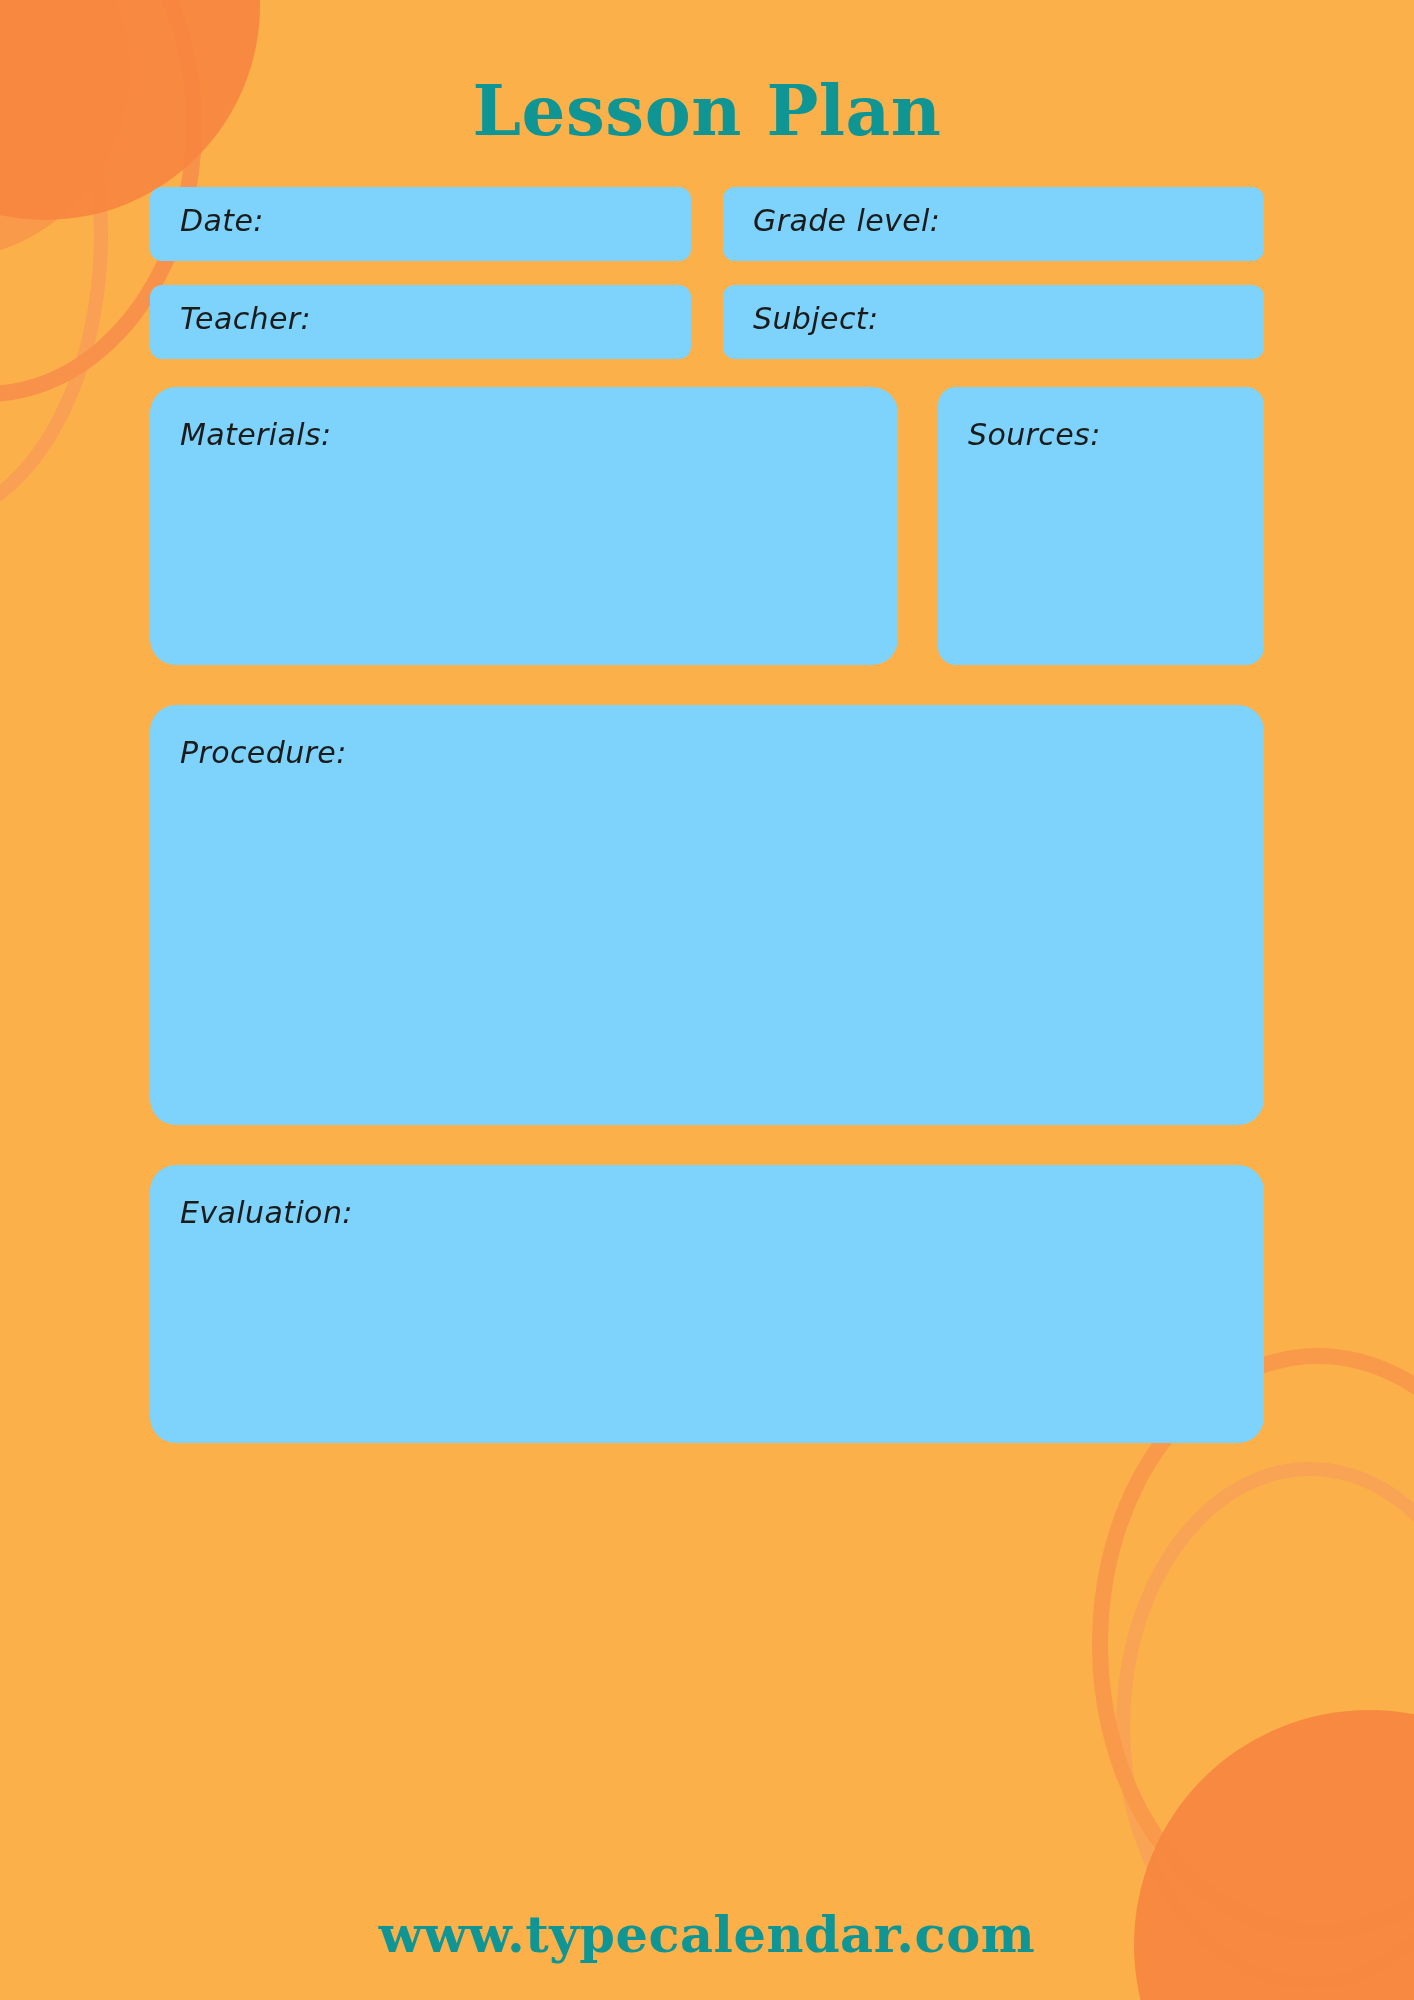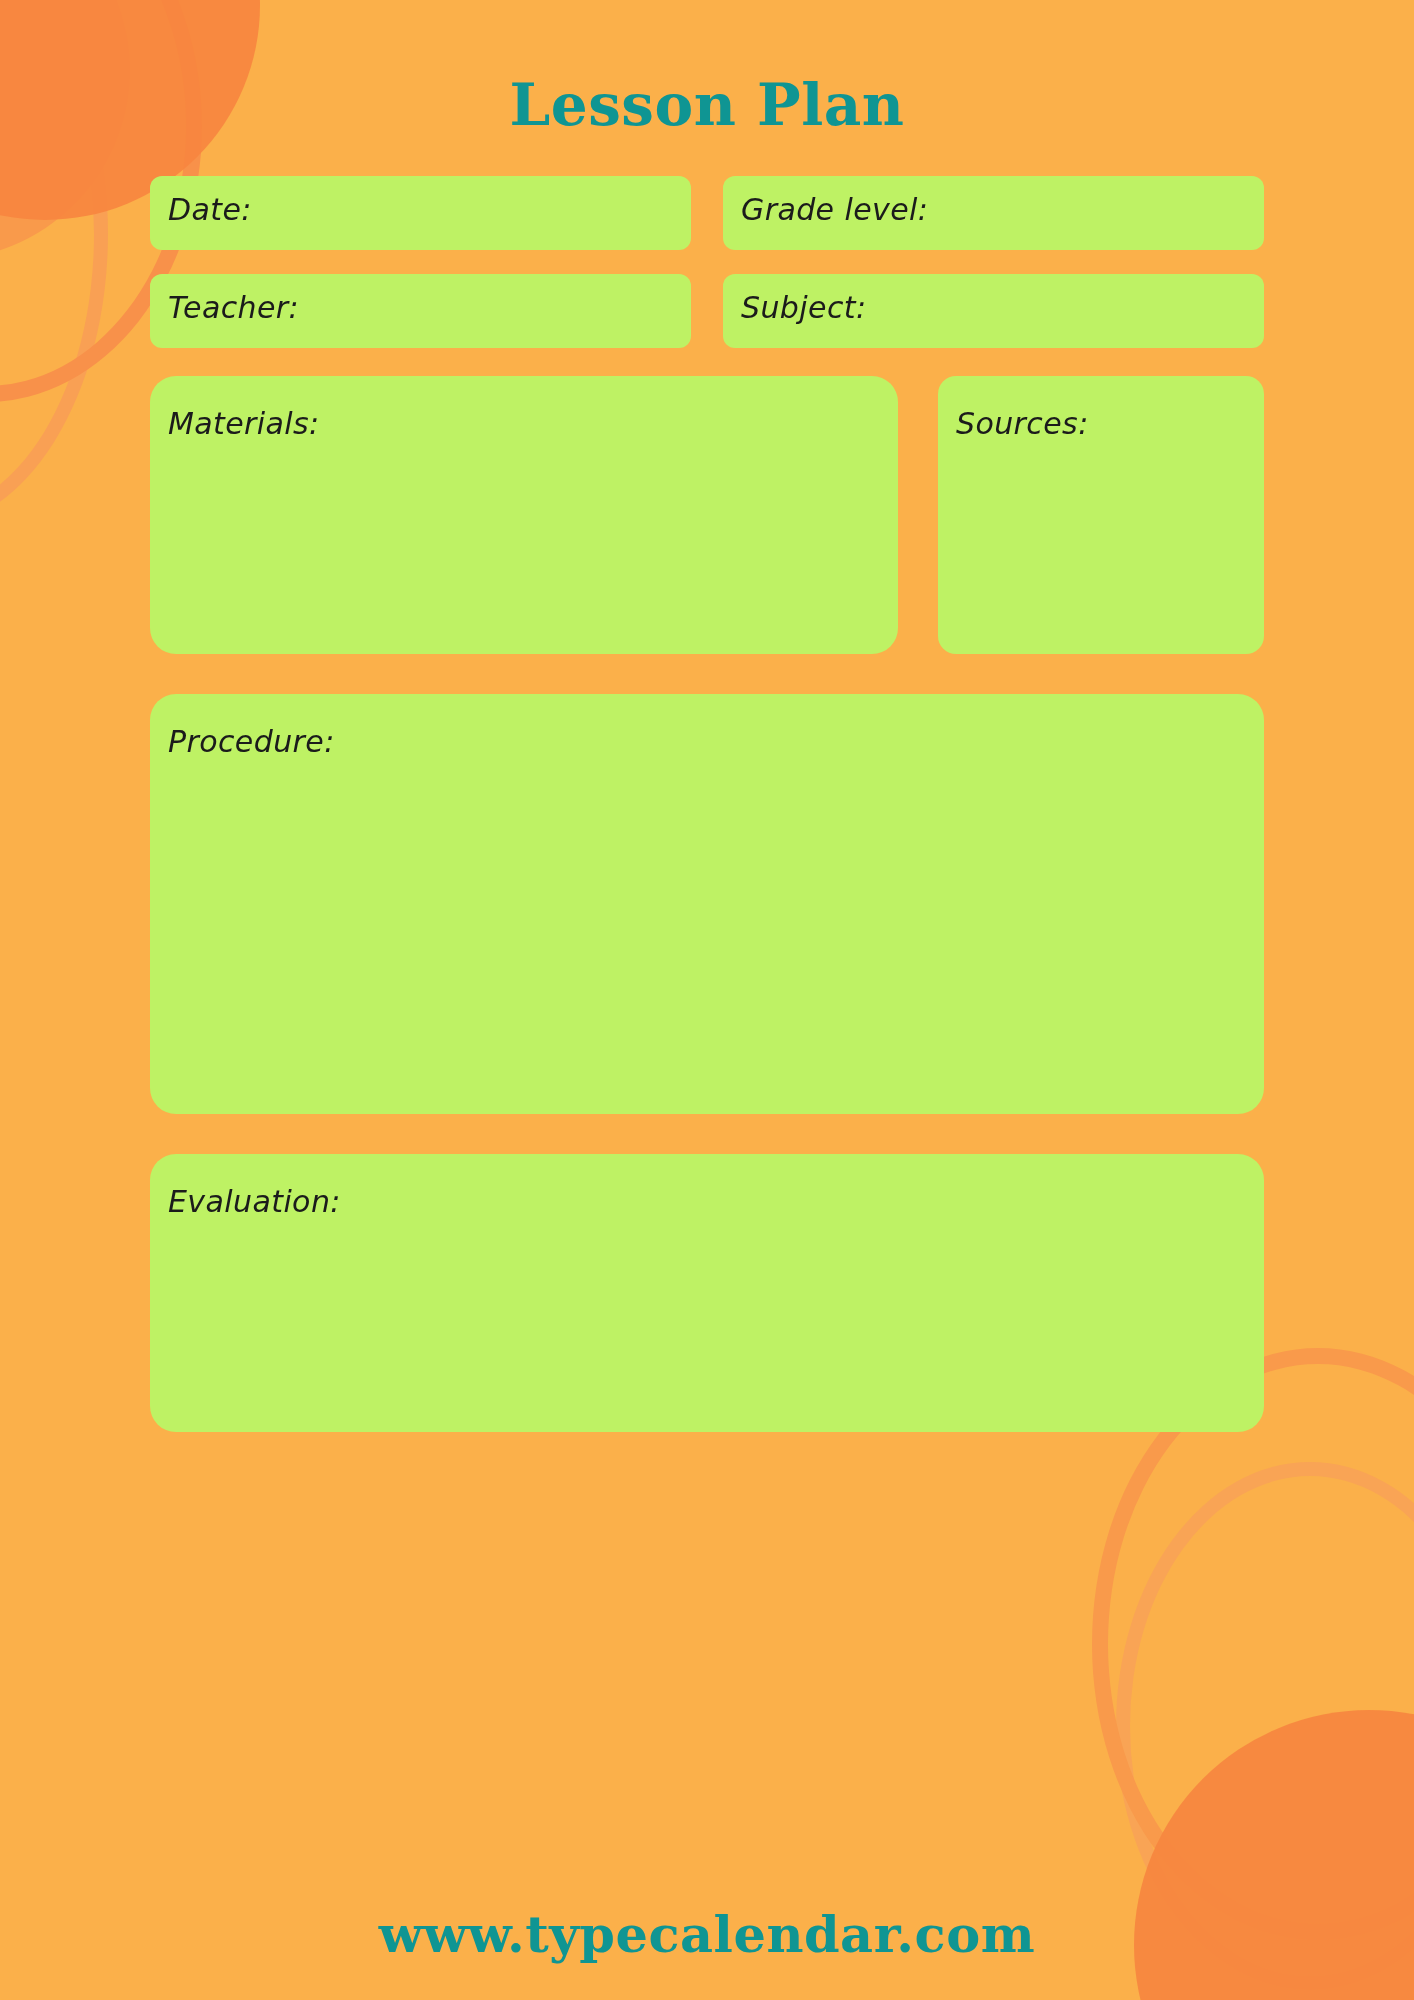--- a/index.html
+++ b/index.html
@@ -102,30 +102,30 @@
     padding: 0 150px;
   }
 
   .title {
     margin: 0;
     padding-top: 76px;
     text-align: center;
     color: #0F9593;
     font-family: "DejaVu Serif", serif;
     font-weight: bold;
-    font-size: 58px;
+    font-size: 69px;
     letter-spacing: 0.5px;
     line-height: 1;
   }
 
   .field {
-    background: #bef264;
+    background: #7dd3fc;
     border-radius: 14px;
     box-sizing: border-box;
-    padding: 18px 26px 0 18px;
+    padding: 18px 26px 0 30px;
   }
   .field-label {
     font-family: "DejaVu Sans", sans-serif;
     font-size: 30px;
     color: #1b1b1b;
     letter-spacing: 0.4px;
     font-style: italic;
     font-weight: 400;
   }
 

